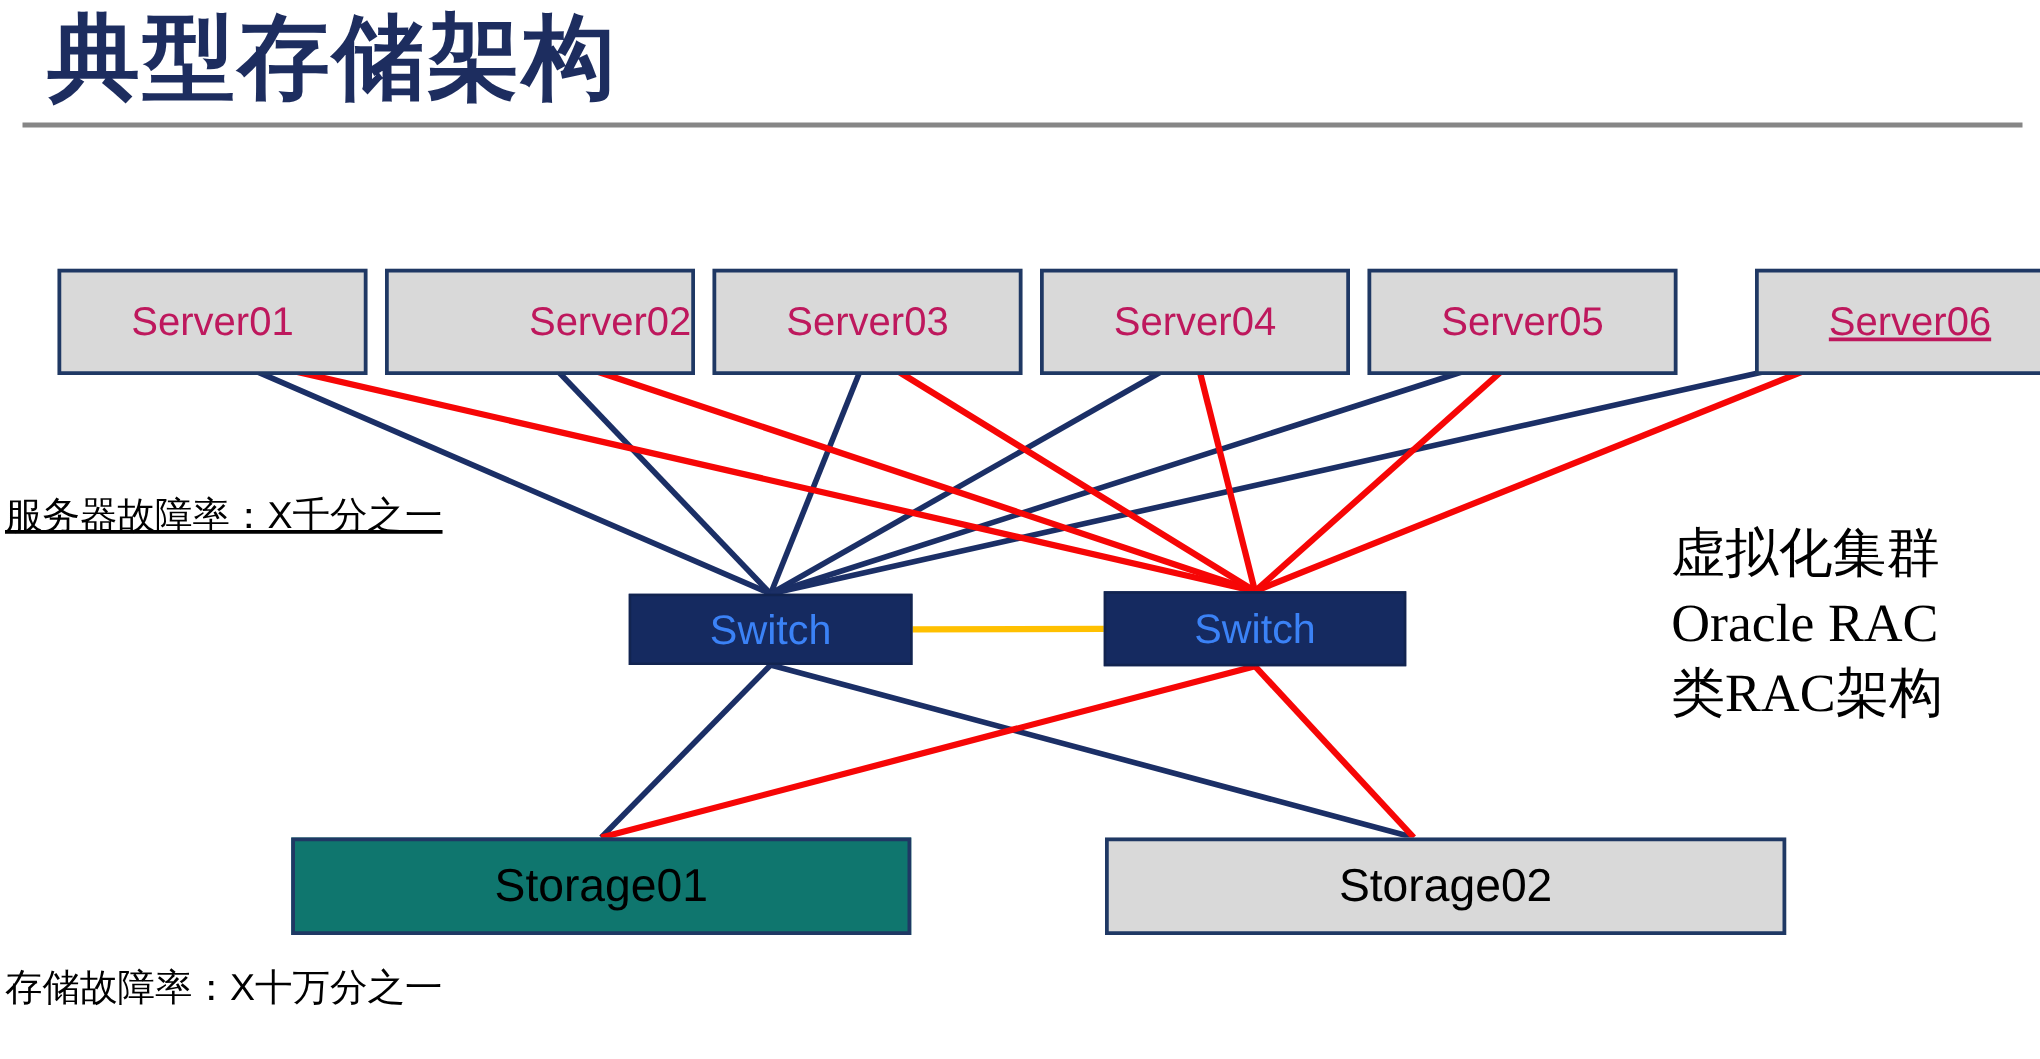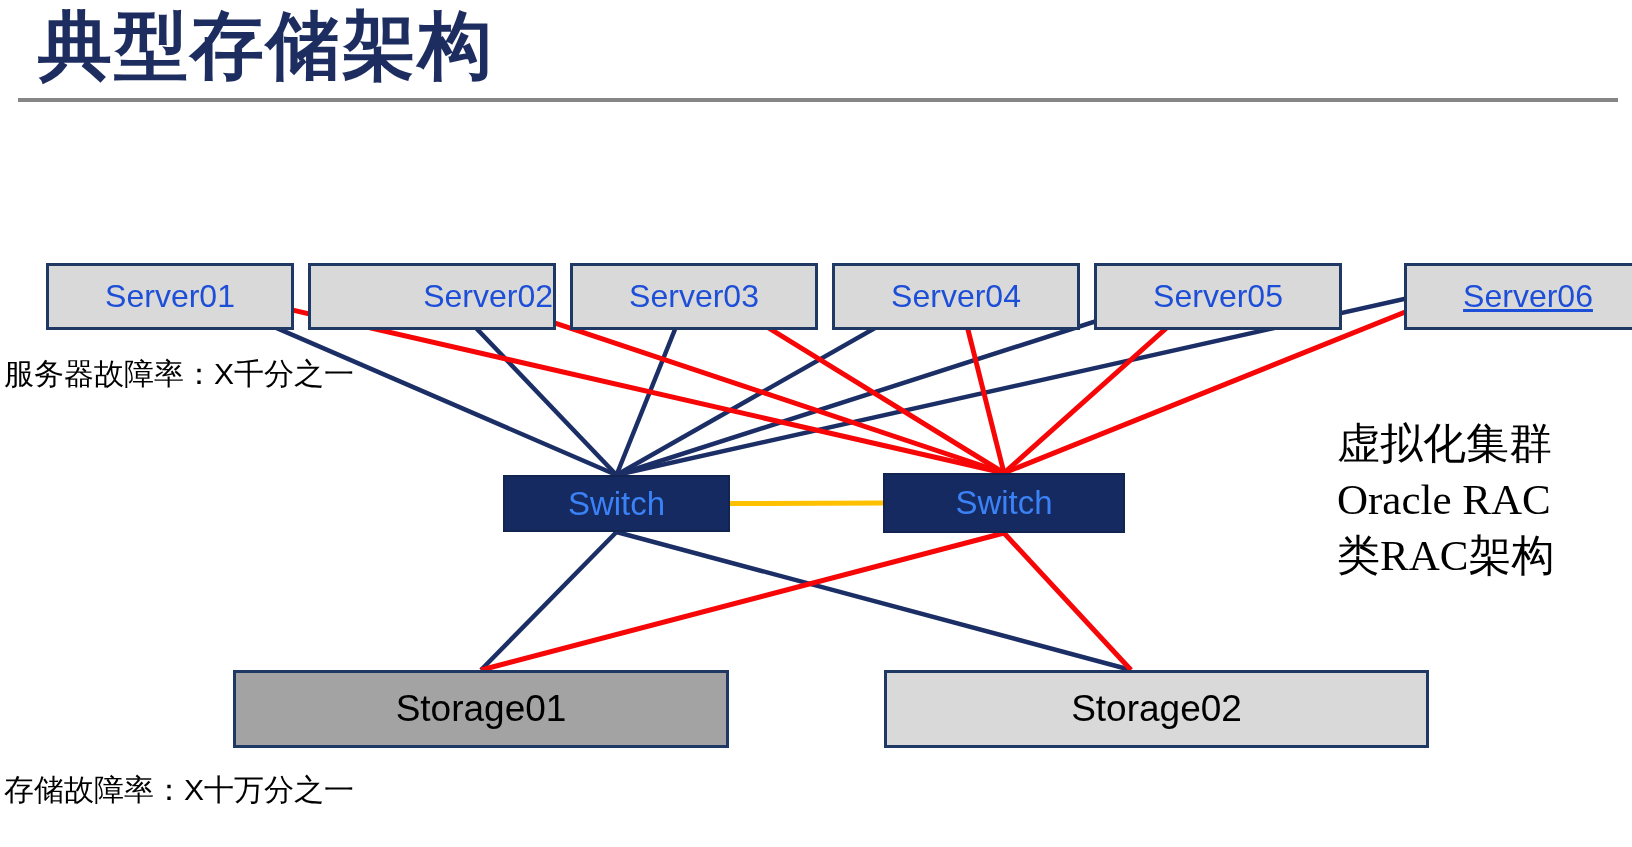--- a/index.html
+++ b/index.html
@@ -9,29 +9,29 @@
   }
   .page-title{
     position:absolute;left:38px;top:0px;font-size:74px;line-height:92px;
     color:#1d2d5f;font-weight:600;letter-spacing:2px;white-space:nowrap;
   }
   .title-rule{position:absolute;left:18px;top:98px;width:1600px;height:4px;background:#868686;}
   .node{
     position:absolute;box-sizing:border-box;display:flex;align-items:center;justify-content:center;
     white-space:nowrap;z-index:2;
   }
-  .server{top:215px;width:248px;height:67px;background:#d9d9d9;border:3px solid #1f3864;font-size:32px;color:#1d4ed8;margin-top:48px;}
+  .server{top:215px;width:248px;height:85px;background:#d9d9d9;border:3px solid #1f3864;font-size:32px;color:#be185d;}
   .switch{background:#152a60;border:2px solid #122450;color:#3b82f6;font-size:33px;}
   .switch-a{left:503px;top:475px;width:227px;height:57px;}
   .switch-b{left:883px;top:473px;width:242px;height:60px;}
   .storage{top:670px;height:78px;background:#d9d9d9;border:3px solid #1f3864;font-size:37px;color:#000;}
   .storage-1{left:233px;width:496px;}
   .storage-2{left:884px;width:545px;}
   .note{position:absolute;color:#000;white-space:nowrap;z-index:2;}
-  .note-server-rate{left:4px;top:354px;font-size:30px;}
+  .note-server-rate{left:4px;top:392px;font-size:30px;text-decoration:underline;}
   .note-storage-rate{left:4px;top:770px;font-size:30px;}
   .note-cluster{left:1337px;top:416px;font-size:43px;line-height:56px;font-family:Liberation Serif, serif;}
   .wires{position:absolute;left:0;top:0;width:1632px;height:847px;z-index:1;}
 </style>
 </head>
 <body>
 
 <div class="slide">
 
   <div class="page-title" style="color: rgb(29, 45, 95);">典型存储架构</div>
@@ -76,21 +76,21 @@
       <span>Server06</span>
     </div>
 
   <div class="node switch switch-a" style="background: rgb(21, 42, 96);">
       <span>Switch</span>
     </div>
   <div class="node switch switch-b" style="background: rgb(21, 42, 96);">
       <span>Switch</span>
     </div>
 
-  <div class="node storage storage-1" style="background: #a3a3a3; border-color: rgb(31, 56, 100);">
+  <div class="node storage storage-1" style="background: #0f766e; border-color: rgb(31, 56, 100);">
       <span>Storage01</span>
     </div>
   <div class="node storage storage-2" style="background: rgb(217, 217, 217); border-color: rgb(31, 56, 100);">
       <span>Storage02</span>
     </div>
 
   <div class="note note-server-rate">服务器故障率：X千分之一</div>
   <div class="note note-storage-rate">存储故障率：X十万分之一</div>
 
   <div class="note note-cluster">

